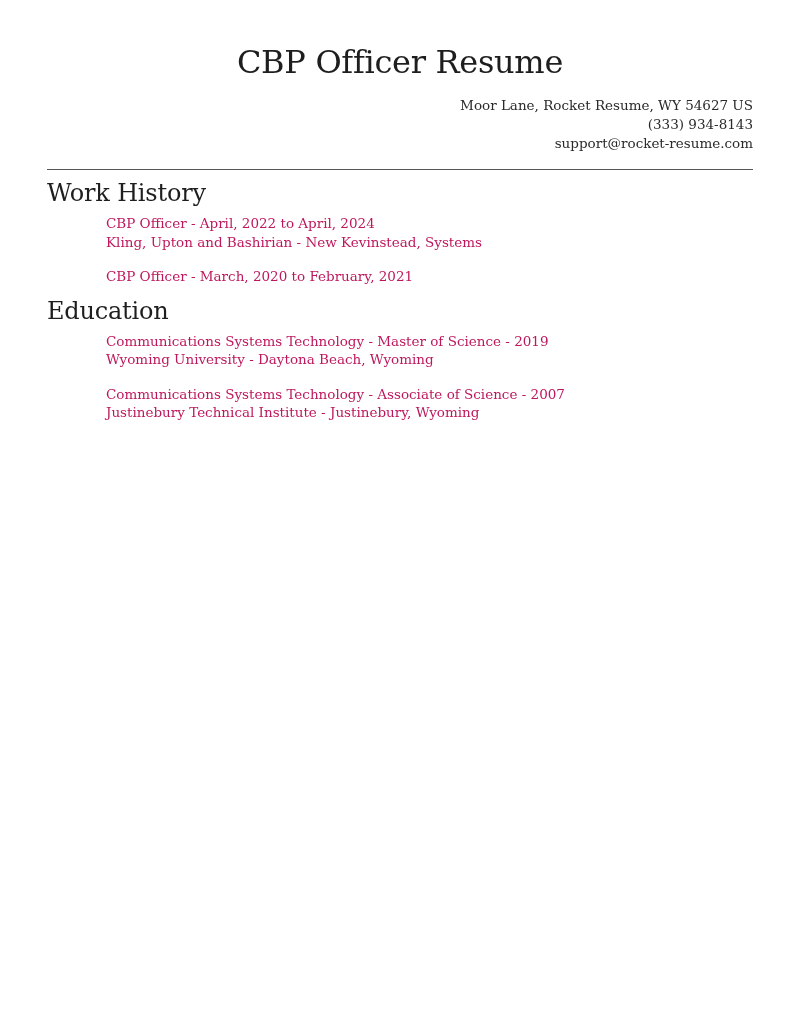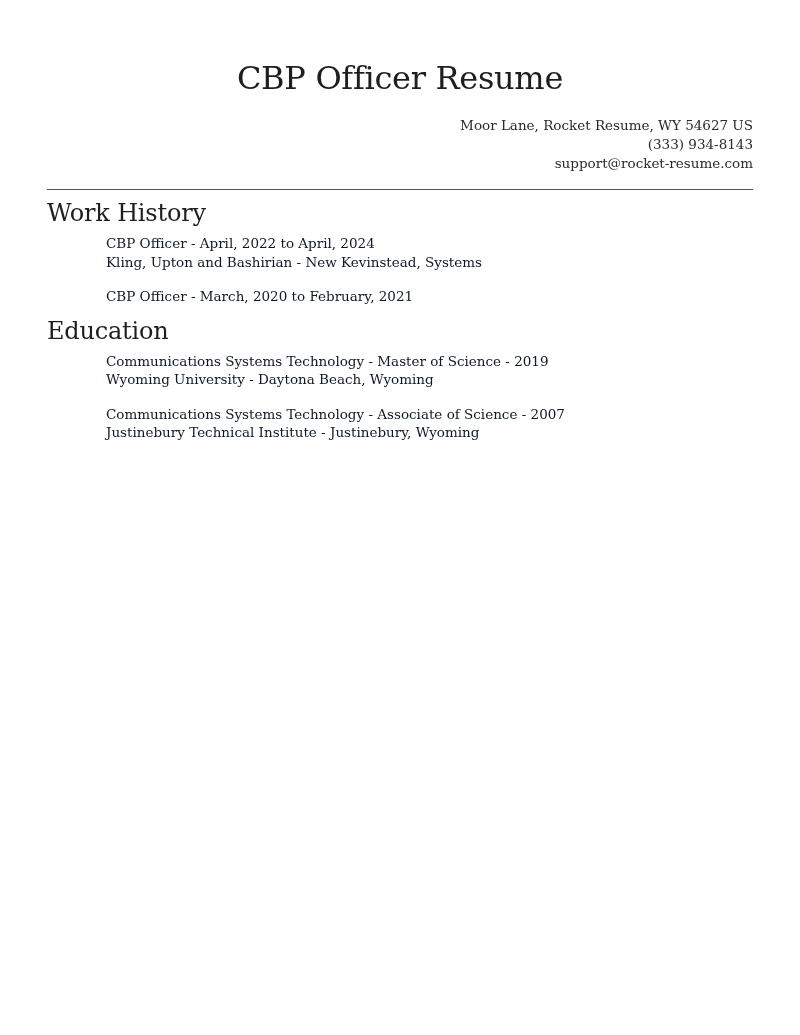--- a/index.html
+++ b/index.html
@@ -18,21 +18,21 @@
     .page {
       position: absolute;
       left: 47px;
       top: 0;
       width: 706px;
     }
     .header {
       text-align: center;
     }
     .title {
-      margin: 16px;
+      margin: 0;
       padding-top: 40px;
       font-size: 32px;
       font-weight: normal;
       line-height: 44px;
       color: #1e1e1e;
       letter-spacing: -0.3px;
     }
     .contact {
       margin-top: 12px;
       font-size: 13.5px;
@@ -56,21 +56,21 @@
     }
     .section-work .section-title { margin-top: 6px; }
     .section-edu .section-title { margin-top: 10px; }
     .entries {
       padding-left: 59px;
       margin-top: 6px;
     }
     .entry {
       font-size: 13.5px;
       line-height: 18.5px;
-      color: #0f172a;
+      color: #be185d;
       margin-bottom: 16px;
     }
     .entry:last-child { margin-bottom: 0; }
     .entry .line { white-space: nowrap; }
   </style>
 </head>
 <body>
 
 <div class="page">
   <header class="header">

